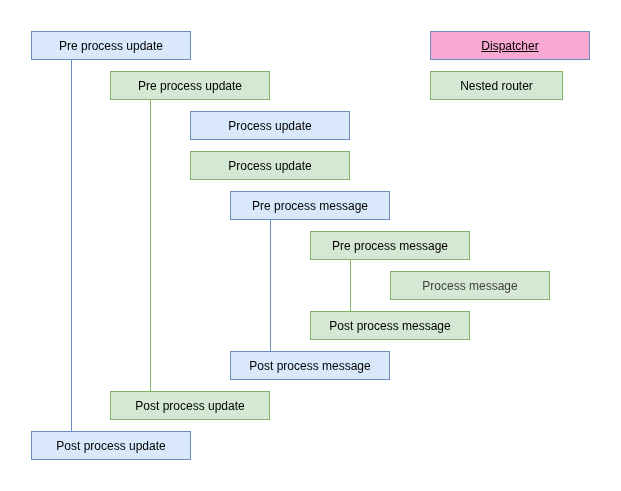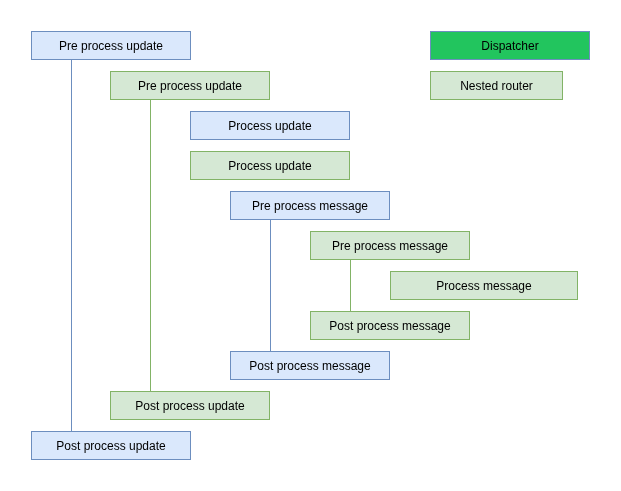--- a/index.html
+++ b/index.html
@@ -37,42 +37,42 @@
 <body>
 
 <div class="canvas" id="canvas" style="background: rgb(255, 255, 255);">
     <div class="edge" style="left: 71px; top: 60px; height: 371px; background: rgb(108, 142, 191);"></div>
     <div class="edge" style="left: 150px; top: 100px; height: 291px; background: rgb(130, 179, 102);"></div>
     <div class="edge" style="left: 270px; top: 220px; height: 131px; background: rgb(108, 142, 191);"></div>
     <div class="edge" style="left: 350px; top: 260px; height: 51px; background: rgb(130, 179, 102);"></div>
     <div class="node" style="left: 31px; top: 31px; width: 160px; height: 29px; background: rgb(218, 232, 252); border: 1px solid rgb(108, 142, 191); color: rgb(0, 0, 0);">
       <span>Pre process update</span>
     </div>
-    <div class="node" style="left: 430px; top: 31px; width: 160px; height: 29px; background: #22c55e; border: 1px solid rgb(108, 142, 191); color: rgb(0, 0, 0);">
+    <div class="node" style="left: 430px; top: 31px; width: 160px; height: 29px; background: #f9a8d4; border: 1px solid rgb(108, 142, 191); color: rgb(0, 0, 0); text-decoration: underline;">
       <span>Dispatcher</span>
     </div>
     <div class="node" style="left: 110px; top: 71px; width: 160px; height: 29px; background: rgb(213, 232, 212); border: 1px solid rgb(130, 179, 102); color: rgb(0, 0, 0);">
       <span>Pre process update</span>
     </div>
     <div class="node" style="left: 430px; top: 71px; width: 133px; height: 29px; background: rgb(213, 232, 212); border: 1px solid rgb(130, 179, 102); color: rgb(0, 0, 0);">
       <span>Nested router</span>
     </div>
     <div class="node" style="left: 190px; top: 111px; width: 160px; height: 29px; background: rgb(218, 232, 252); border: 1px solid rgb(108, 142, 191); color: rgb(0, 0, 0);">
       <span>Process update</span>
     </div>
     <div class="node" style="left: 190px; top: 151px; width: 160px; height: 29px; background: rgb(213, 232, 212); border: 1px solid rgb(130, 179, 102); color: rgb(0, 0, 0);">
       <span>Process update</span>
     </div>
     <div class="node" style="left: 230px; top: 191px; width: 160px; height: 29px; background: rgb(218, 232, 252); border: 1px solid rgb(108, 142, 191); color: rgb(0, 0, 0);">
       <span>Pre process message</span>
     </div>
     <div class="node" style="left: 310px; top: 231px; width: 160px; height: 29px; background: rgb(213, 232, 212); border: 1px solid rgb(130, 179, 102); color: rgb(0, 0, 0);">
       <span>Pre process message</span>
     </div>
-    <div class="node" style="left: 390px; top: 271px; width: 188px; height: 29px; background: rgb(213, 232, 212); border: 1px solid rgb(130, 179, 102); color: #000000;">
+    <div class="node" style="left: 390px; top: 271px; width: 160px; height: 29px; background: rgb(213, 232, 212); border: 1px solid rgb(130, 179, 102); color: #404040;">
       <span>Process message</span>
     </div>
     <div class="node" style="left: 310px; top: 311px; width: 160px; height: 29px; background: rgb(213, 232, 212); border: 1px solid rgb(130, 179, 102); color: rgb(0, 0, 0);">
       <span>Post process message</span>
     </div>
     <div class="node" style="left: 230px; top: 351px; width: 160px; height: 29px; background: rgb(218, 232, 252); border: 1px solid rgb(108, 142, 191); color: rgb(0, 0, 0);">
       <span>Post process message</span>
     </div>
     <div class="node" style="left: 110px; top: 391px; width: 160px; height: 29px; background: rgb(213, 232, 212); border: 1px solid rgb(130, 179, 102); color: rgb(0, 0, 0);">
       <span>Post process update</span>

